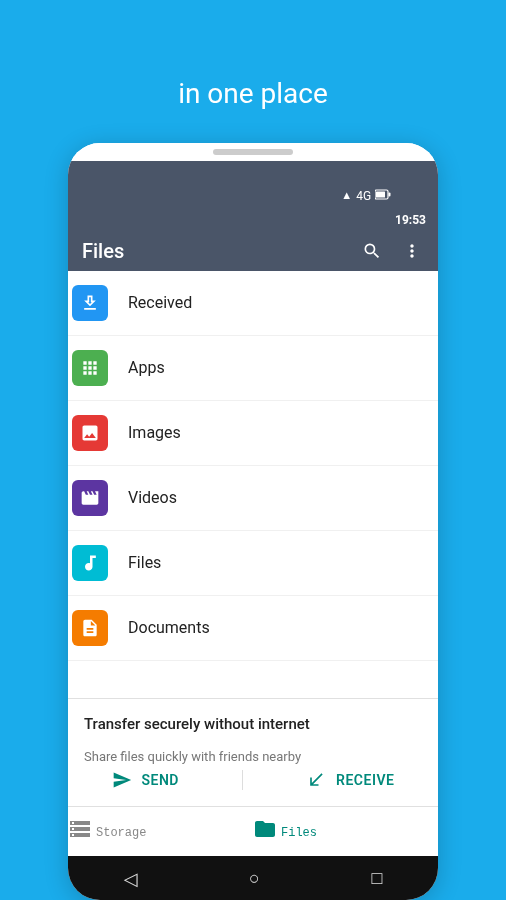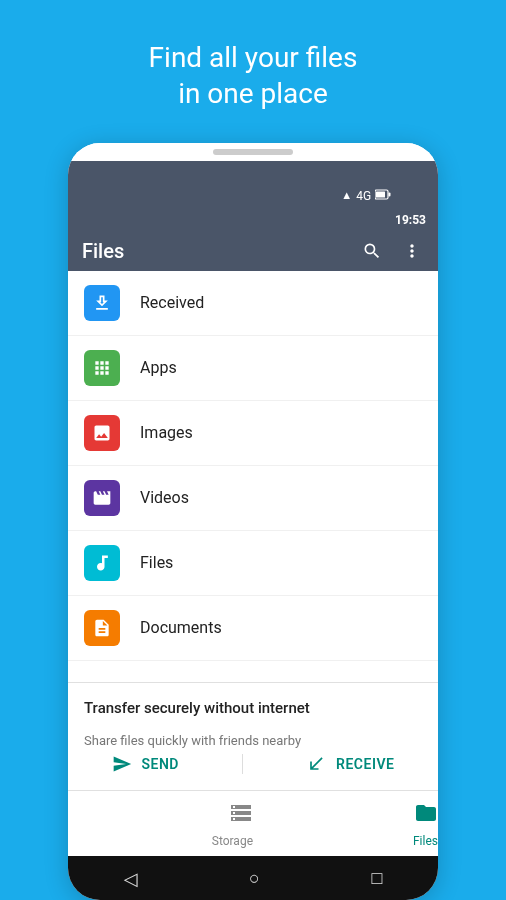--- a/index.html
+++ b/index.html
@@ -100,21 +100,21 @@
 
     .file-list {
       background: white;
       flex: 1;
       overflow: hidden;
     }
 
     .file-item {
       display: flex;
       align-items: center;
-      padding: 14px 16px;
+      padding: 14px 4px;
       border-bottom: 1px solid #f0f0f0;
       cursor: pointer;
     }
 
     .file-icon {
       width: 36px;
       height: 36px;
       border-radius: 6px;
       margin-right: 20px;
       display: flex;
@@ -175,27 +175,27 @@
 
     .bottom-nav {
       display: flex;
       border-top: 1px solid #e0e0e0;
       background: white;
     }
 
     .nav-item {
       flex: 1;
       display: flex;
-      flex-direction: column;
-      align-items: flex-end;
+      align-items: center;
       padding: 10px 0 8px;
       cursor: pointer;
       color: #888;
       font-size: 12px;
       gap: 4px;
+      font-family: Liberation Mono, monospace;
     }
 
     .nav-item.active {
       color: #00897b;
     }
 
     .nav-icon {
       font-size: 22px;
     }
 
@@ -212,21 +212,21 @@
       color: white;
       font-size: 18px;
       cursor: pointer;
       opacity: 0.85;
     }
   </style>
 </head>
 <body>
 
 <div class="hero-text">
-  <span>Find all your files</span><br>
+  <br>
   <span>in one place</span>
 </div>
 
 <div class="phone-frame">
 
   <div class="phone-top-notch">
     <div class="notch-bar"></div>
   </div>
 
   <div class="status-bar">

